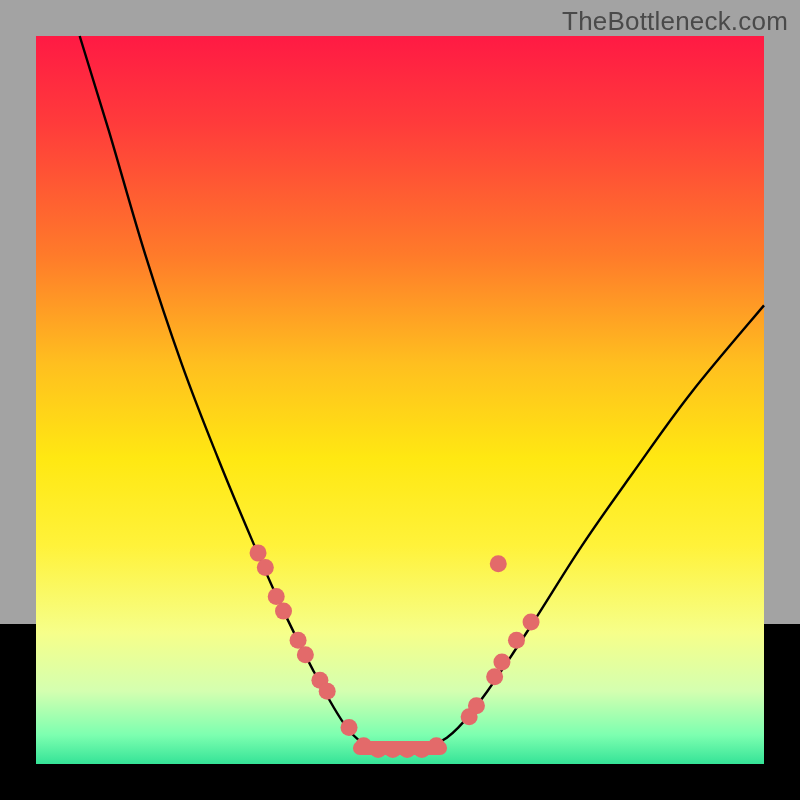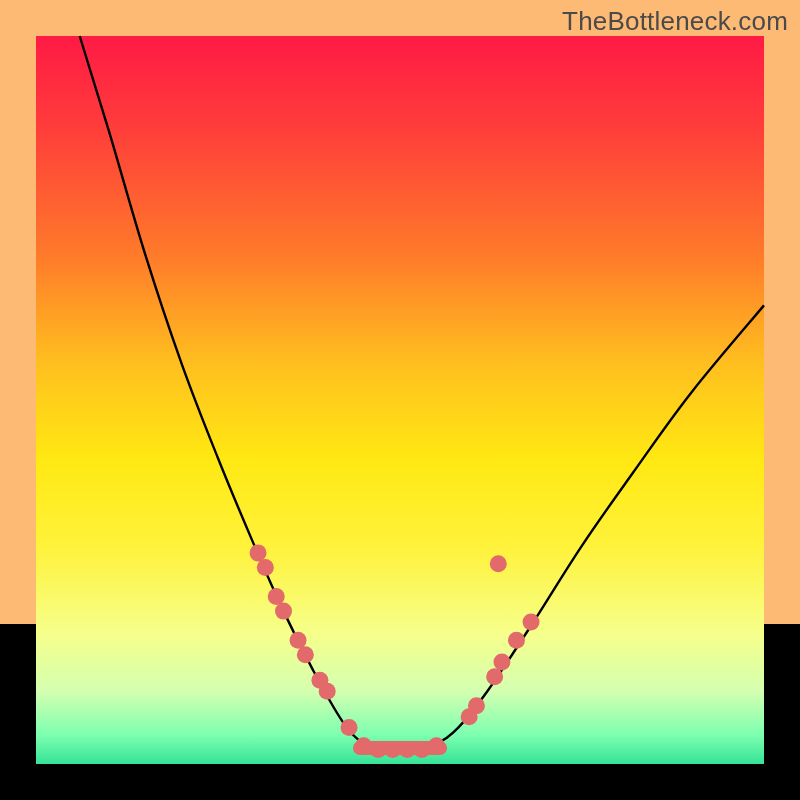--- a/index.html
+++ b/index.html
@@ -8,21 +8,21 @@
     width: 800px;
     height: 800px;
     background: #000;
     overflow: hidden;
     font-family: Arial, Helvetica, sans-serif;
   }
   .frame {
     position: relative;
     width: 800px;
     height: 624px;
-    background: #fdba74;
+    background: #a3a3a3;
     text-decoration: underline;
   }
   .watermark {
     position: absolute;
     top: 6px;
     right: 12px;
     color: #4a4a4a;
     font-size: 26px;
     font-weight: 500;
     letter-spacing: 0.2px;

